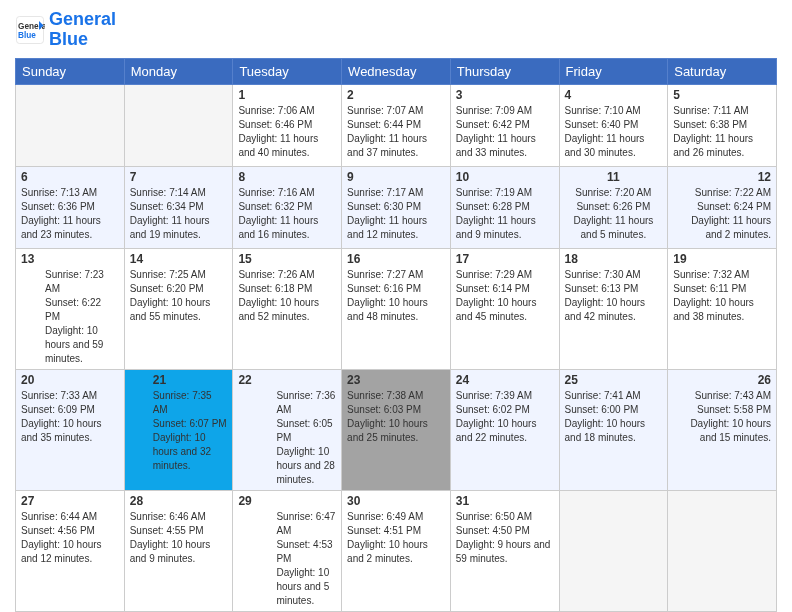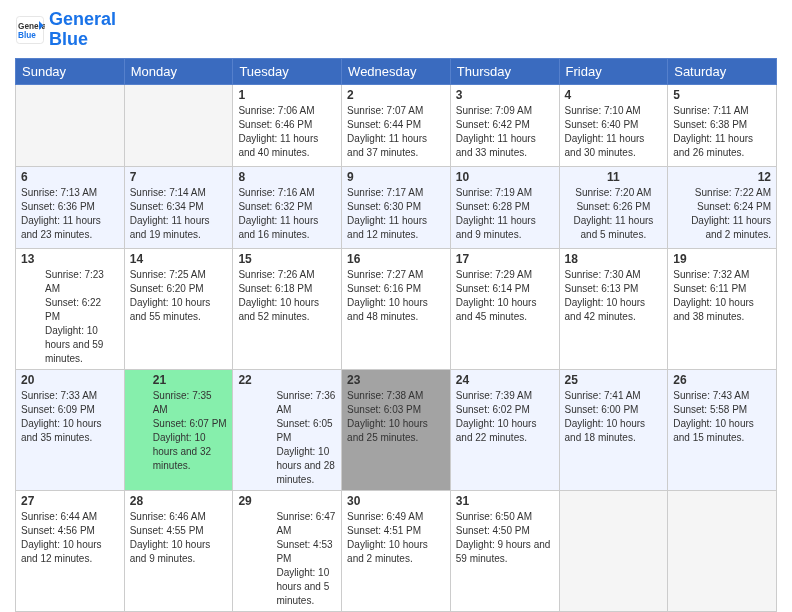--- a/index.html
+++ b/index.html
@@ -251,21 +251,21 @@
 Daylight: 10 hours and 38 minutes.</div>
           </td>
         </tr>
         <tr>
           <td style="background: rgb(240, 244, 255);">
             <span class="day-num">20</span>
             <div class="day-info" style="white-space: pre-line;">Sunrise: 7:33 AM
 Sunset: 6:09 PM
 Daylight: 10 hours and 35 minutes.</div>
           </td>
-          <td style="background: #86efac; padding-left: 28px;">
+          <td style="background: #0ea5e9; padding-left: 28px;">
             <span class="day-num">21</span>
             <div class="day-info" style="white-space: pre-line;">Sunrise: 7:35 AM
 Sunset: 6:07 PM
 Daylight: 10 hours and 32 minutes.</div>
           </td>
           <td style="background: rgb(240, 244, 255);">
             <span class="day-num">22</span>
             <div class="day-info" style="white-space: pre-line; margin-left: 38px;">Sunrise: 7:36 AM
 Sunset: 6:05 PM
 Daylight: 10 hours and 28 minutes.</div>
@@ -281,21 +281,21 @@
             <div class="day-info" style="white-space: pre-line;">Sunrise: 7:39 AM
 Sunset: 6:02 PM
 Daylight: 10 hours and 22 minutes.</div>
           </td>
           <td style="background: rgb(240, 244, 255);">
             <span class="day-num">25</span>
             <div class="day-info" style="white-space: pre-line;">Sunrise: 7:41 AM
 Sunset: 6:00 PM
 Daylight: 10 hours and 18 minutes.</div>
           </td>
-          <td style="background: rgb(240, 244, 255);">
+          <td style="background: rgb(240, 244, 255); text-align: right;">
             <span class="day-num">26</span>
             <div class="day-info" style="white-space: pre-line;">Sunrise: 7:43 AM
 Sunset: 5:58 PM
 Daylight: 10 hours and 15 minutes.</div>
           </td>
         </tr>
         <tr>
           <td>
             <span class="day-num">27</span>
             <div class="day-info" style="white-space: pre-line;">Sunrise: 6:44 AM

